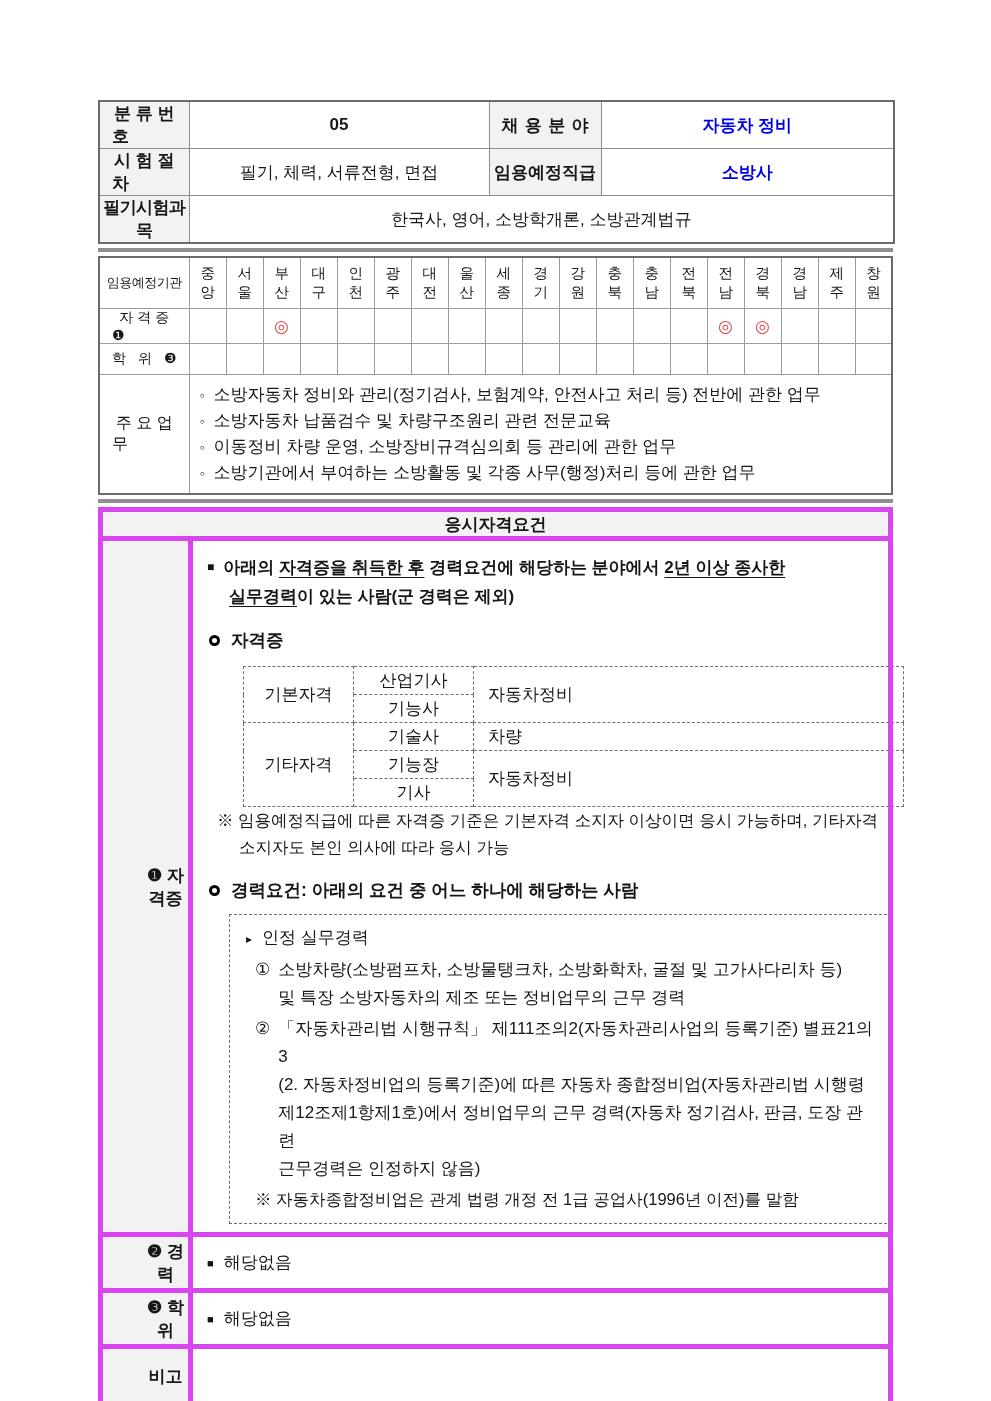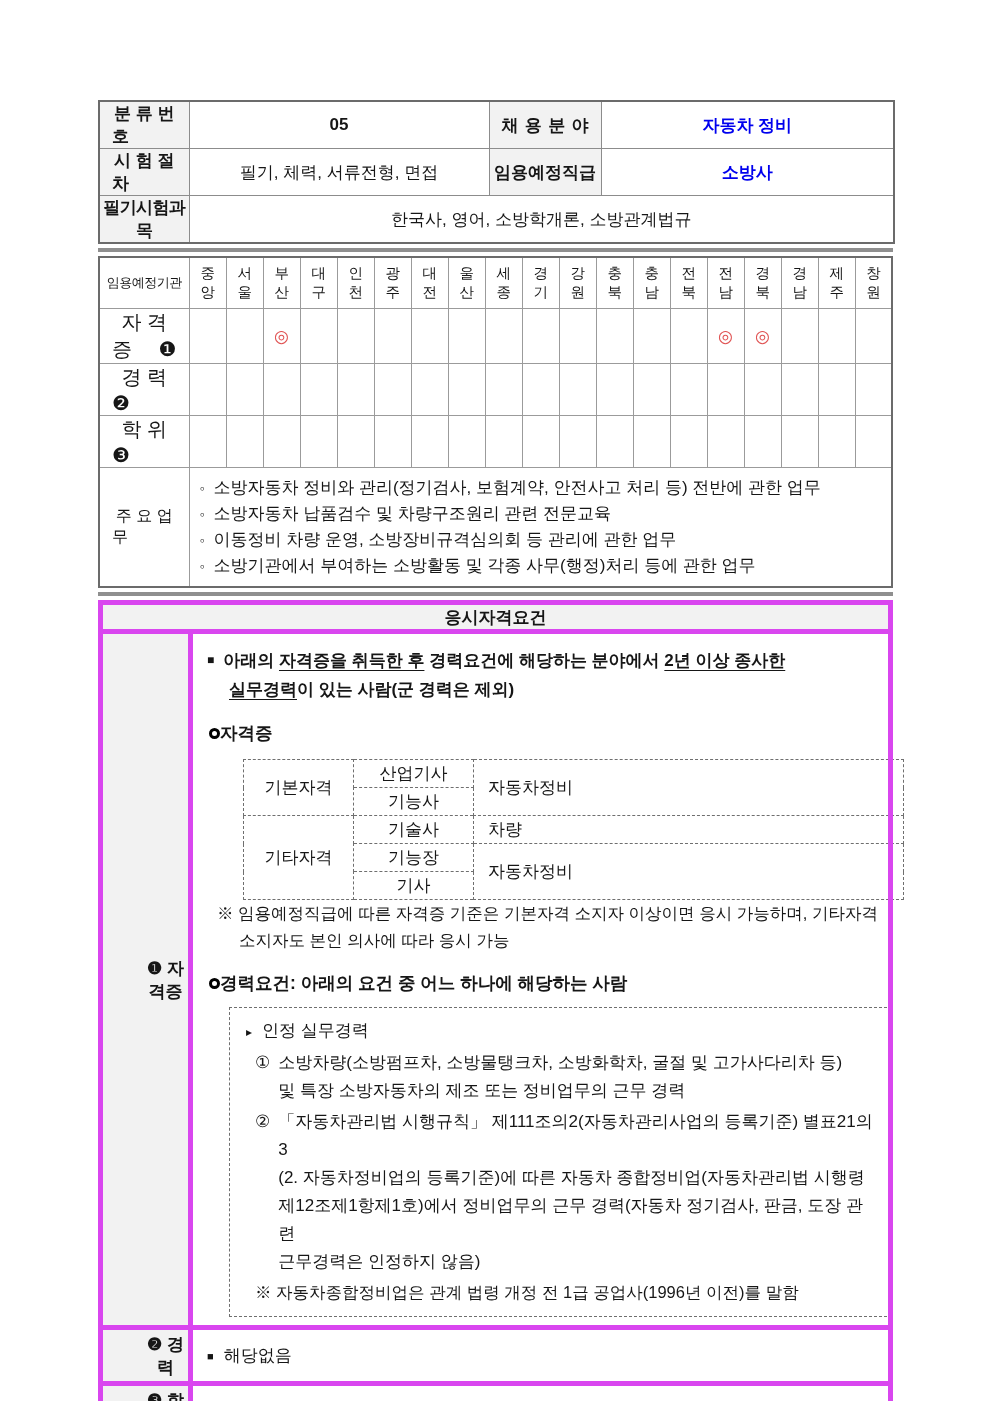--- a/index.html
+++ b/index.html
@@ -16,37 +16,37 @@
   .tight { font-size:14px; letter-spacing:-0.6px; padding:0 2px; }
   .big { font-weight:bold; font-size:19px; }
   .blue { color:var(--blue); }
 
   .divider { height:4px; background:#8f8f8f; margin:4px 0; }
 
   .t2 td, .t2 th { border:1px solid #9b9b9b; text-align:center; vertical-align:middle; font-weight:normal; }
   .band { background:var(--band); font-weight:bold; font-size:17px; height:29px; text-align:center; }
   .rh { font-weight:bold; height:28px; font-size:14.5px; padding:6px; letter-spacing:-0.5px;font-family:Liberation Serif, serif; }
   .corner { font-size:13px; }
-  .rlabel { font-weight:bold; font-size:20px; }
+  .rlabel { font-weight:bold; font-size:14px; }
   .rcell { height:31px; }
   .mark { color:var(--red); font-size:17px; font-weight:bold; }
   .duties-label { font-weight:bold; font-size:16px; }
   .duties-cell { text-align:left; padding:7px 8px 7px 10px; height:106px; vertical-align:middle; }
   .duty { font-size:17px; line-height:26px; display:flex; gap:9px; align-items:baseline; }
   .duty-b { font-size:14px; color:#333; }
 
   .t3 { border-bottom:3px solid #8f8f8f; }
   .t3 td { border:5px solid #d946ef; vertical-align:middle; font-size:17px; }
   .lbl3 { background:var(--band); font-weight:bold; font-size:17px; text-align:center;padding-left:40px; }
   .cert-cell { padding:12px 10px 8px 14px; vertical-align:top; text-align:left; }
   .req-line { font-weight:bold; font-size:17px; line-height:29px; }
   .sq { font-size:12px; margin-right:9px; vertical-align:2px; }
   .cont { margin-left:22px; }
   .u { text-decoration:underline; text-underline-offset:4px; }
-  .subhead { font-weight:bold; font-size:17.5px; margin-top:17px; display:flex; align-items:center; padding-left:2px; }
+  .subhead { font-weight:bold; font-size:17.5px; margin-top:17px; display:flex; align-items:center; gap:11px; padding-left:2px; }
   .ring { width:11px; height:11px; border:3px solid #000; border-radius:50%; display:inline-block; flex:0 0 auto; }
   .certs { border-collapse:collapse; margin:14px 0 0 36px; width:660px; table-layout:fixed; }
   .certs td { border:1px dashed #6f6f6f; height:28px; font-size:17px; text-align:center; vertical-align:middle; }
   .certs .cn { text-align:left; padding-left:14px; }
   .note { margin-top:0; font-size:16.5px; line-height:27px; padding-left:10px; }
   .note .nl2 { padding-left:22px; }
   .xbox { border:1px dashed #6f6f6f; margin:12px 0 0 22px; width:663px; padding:9px 12px 10px 12px; }
   .xtitle { font-size:17px; line-height:28px; display:flex; gap:10px; align-items:baseline; padding-left:4px; }
   .tri { font-size:12px; }
   .xitem { display:flex; gap:8px; font-size:17px; line-height:28px; margin-top:3px; padding-left:13px; align-items:baseline; }
@@ -153,42 +153,20 @@
             <td class="rcell"></td>
             <td class="rcell"></td>
             <td class="rcell"></td>
             <td class="rcell mark">◎</td>
             <td class="rcell mark">◎</td>
             <td class="rcell"></td>
             <td class="rcell"></td>
             <td class="rcell"></td>
           </tr>
           <tr>
-            <td class="rlabel spread">경 력 ❷</td>
-            <td class="rcell"></td>
-            <td class="rcell"></td>
-            <td class="rcell"></td>
-            <td class="rcell"></td>
-            <td class="rcell"></td>
-            <td class="rcell"></td>
-            <td class="rcell"></td>
-            <td class="rcell"></td>
-            <td class="rcell"></td>
-            <td class="rcell"></td>
-            <td class="rcell"></td>
-            <td class="rcell"></td>
-            <td class="rcell"></td>
-            <td class="rcell"></td>
-            <td class="rcell"></td>
-            <td class="rcell"></td>
-            <td class="rcell"></td>
-            <td class="rcell"></td>
-            <td class="rcell"></td>
-          </tr>
-          <tr>
             <td class="rlabel spread">학 위 ❸</td>
             <td class="rcell"></td>
             <td class="rcell"></td>
             <td class="rcell"></td>
             <td class="rcell"></td>
             <td class="rcell"></td>
             <td class="rcell"></td>
             <td class="rcell"></td>
             <td class="rcell"></td>
             <td class="rcell"></td>

